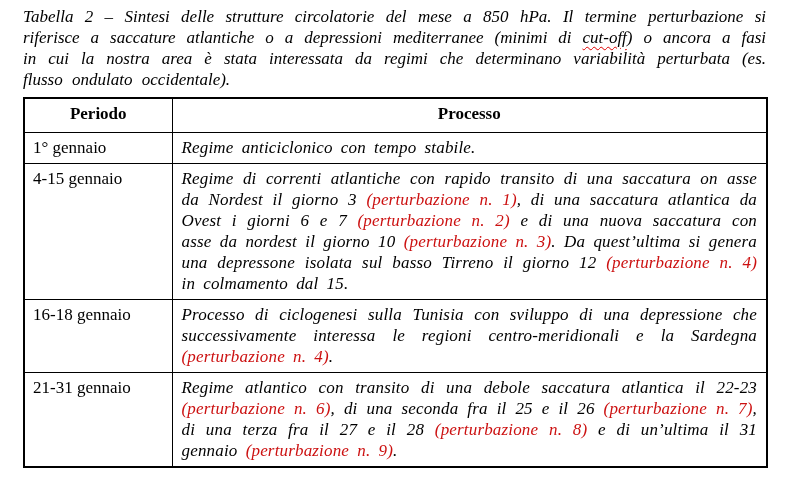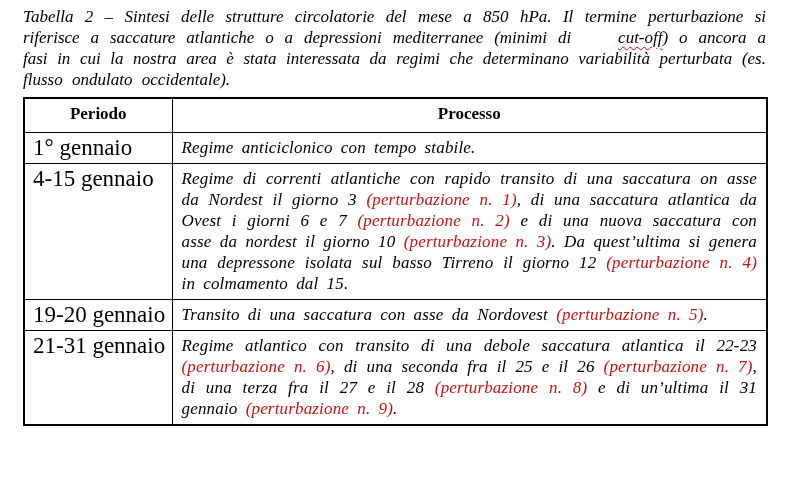--- a/index.html
+++ b/index.html
@@ -27,21 +27,20 @@
     line-height: 21px;
     text-align: justify;
     word-spacing: 0.30em;
   }
   .spellcheck {
     text-decoration-line: underline;
     text-decoration-style: wavy;
     text-decoration-color: var(--spell-red, #e00000);
     text-decoration-thickness: 1px;
     text-underline-offset: 3px;
-    margin-left: 36px;
   }
   table.summary {
     border-collapse: collapse;
     table-layout: fixed;
     width: 745px;
     border: 2px solid #000000;
     padding-left: 8px;
   }
   table.summary th,
   table.summary td {
@@ -50,21 +49,21 @@
     box-sizing: border-box;
   }
   th.hdr {
     font-weight: bold;
     font-size: 17px;
     line-height: 20px;
     text-align: center;
     padding: 5px 4px 8px 4px;
   }
   td.period-cell {
-    font-size: 23px;
+    font-size: 17px;
     line-height: 21px;
     padding: 4px 4px 5px 8px;
     white-space: nowrap;
     margin-top: 19px;
   }
   td.phenomenon-cell {
     font-style: italic;
     font-size: 17px;
     line-height: 21px;
     text-align: justify;
@@ -95,22 +94,22 @@
     <tbody id="table-body">
         <tr>
           <td class="period-cell">1° gennaio</td>
           <td class="phenomenon-cell"><span>Regime anticiclonico con tempo stabile.</span></td>
         </tr>
         <tr>
           <td class="period-cell">4-15 gennaio</td>
           <td class="phenomenon-cell"><span>Regime di correnti atlantiche con rapido transito di una saccatura on asse da Nordest il giorno 3 </span><span class="red">(perturbazione n. 1)</span><span>, di una saccatura atlantica da Ovest i giorni 6 e 7 </span><span class="red">(perturbazione n. 2)</span><span> e di una nuova saccatura con asse da nordest il giorno 10 </span><span class="red">(perturbazione n. 3)</span><span>. Da quest’ultima si genera una depressone isolata sul basso Tirreno il giorno 12 </span><span class="red">(perturbazione n. 4)</span><span> in colmamento dal 15.</span></td>
         </tr>
         <tr>
-          <td class="period-cell">19-20 gennaio</td>
-          <td class="phenomenon-cell"><span>Transito di una saccatura con asse da Nordovest </span><span class="red">(perturbazione n. 5)</span><span>.</span></td>
+          <td class="period-cell">16-18 gennaio</td>
+          <td class="phenomenon-cell"><span>Processo di ciclogenesi sulla Tunisia con sviluppo di una depressione che successivamente interessa le regioni centro-meridionali e la Sardegna </span><span class="red">(perturbazione n. 4)</span><span>.</span></td>
         </tr>
         <tr>
           <td class="period-cell">21-31 gennaio</td>
           <td class="phenomenon-cell"><span>Regime atlantico con transito di una debole saccatura atlantica il 22-23 </span><span class="red">(perturbazione n. 6)</span><span>, di una seconda fra il 25 e il 26 </span><span class="red">(perturbazione n. 7)</span><span>, di una terza fra il 27 e il 28 </span><span class="red">(perturbazione n. 8)</span><span> e di un’ultima il 31 gennaio </span><span class="red">(perturbazione n. 9)</span><span>.</span></td>
         </tr>
       </tbody>
   </table>
 
 </div>
 

